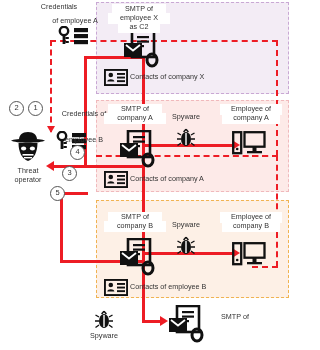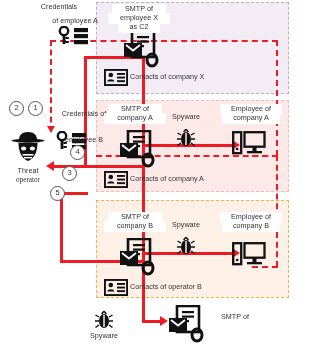--- a/index.html
+++ b/index.html
@@ -293,37 +293,37 @@
     </svg>
   </div>
 
   <div class="lbl plain" style="left:26px; top:3px; width:66px;">Credentials</div>
   <div class="lbl plain" style="left:36px; top:17px; width:78px;">of employee A</div>
 
   <div class="lbl plain" style="left:46px; top:110px; width:76px;">Credentials of</div>
   <div class="lbl plain" style="left:50px; top:136px; width:68px;">employee B</div>
 
   <div class="lbl plain" style="left:6px; top:167px; width:44px;">Threat</div>
-  <div class="lbl plain" style="left:3px; top:176px; width:50px;font-family:Liberation Serif, serif;">operator</div>
+  <div class="lbl plain" style="left:3px; top:176px; width:50px;">operator</div>
 
   <div class="lbl" style="left:112px; top:4px; width:50px;">SMTP of</div>
   <div class="lbl" style="left:108px; top:13px; width:58px;">employee X</div>
   <div class="lbl" style="left:118px; top:22px; width:38px;">as C2</div>
   <div class="lbl plain" style="left:130px; top:73px; width:110px; text-align:left;">Contacts of company X</div>
 
   <div class="lbl" style="left:108px; top:104px; width:50px;">SMTP of</div>
   <div class="lbl" style="left:104px; top:113px; width:58px;">company A</div>
   <div class="lbl plain" style="left:163px; top:113px; width:46px;">Spyware</div>
   <div class="lbl" style="left:220px; top:104px; width:58px;">Employee of</div>
   <div class="lbl" style="left:222px; top:113px; width:54px;">company A</div>
   <div class="lbl plain" style="left:130px; top:175px; width:110px; text-align:left;">Contacts of company A</div>
 
   <div class="lbl" style="left:108px; top:212px; width:50px;">SMTP of</div>
   <div class="lbl" style="left:104px; top:221px; width:58px;">company B</div>
   <div class="lbl plain" style="left:163px; top:221px; width:46px;">Spyware</div>
   <div class="lbl" style="left:220px; top:212px; width:58px;">Employee of</div>
   <div class="lbl" style="left:222px; top:221px; width:54px;">company B</div>
-  <div class="lbl plain" style="left:130px; top:283px; width:110px; text-align:left;">Contacts of operator B</div>
+  <div class="lbl plain" style="left:130px; top:283px; width:110px; text-align:left;">Contacts of employee B</div>
 
   <div class="lbl plain" style="left:81px; top:332px; width:46px;">Spyware</div>
   <div class="lbl plain" style="left:210px; top:313px; width:50px;">SMTP of</div>
 
 </div>
 
 </body></html>

